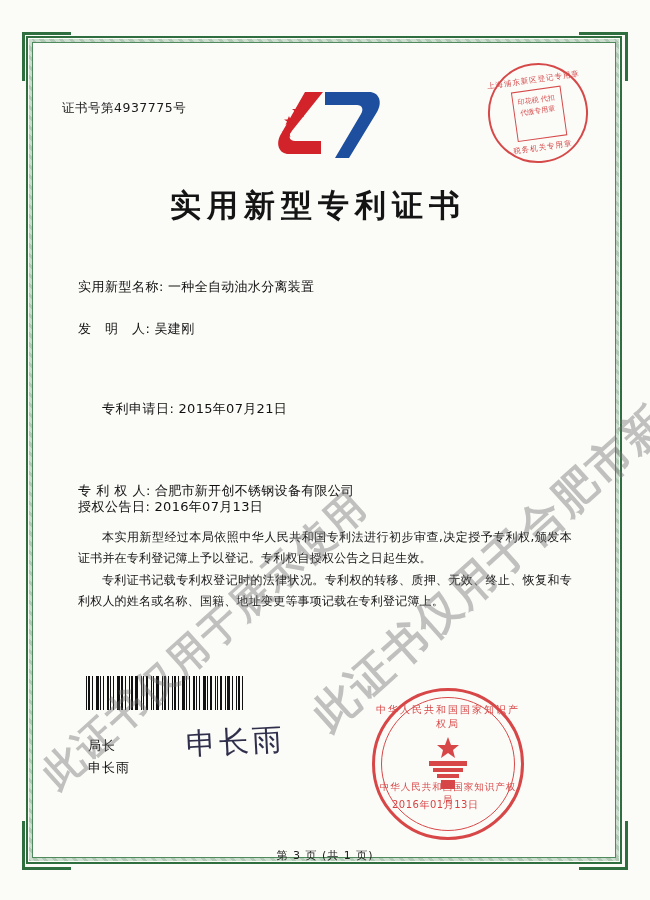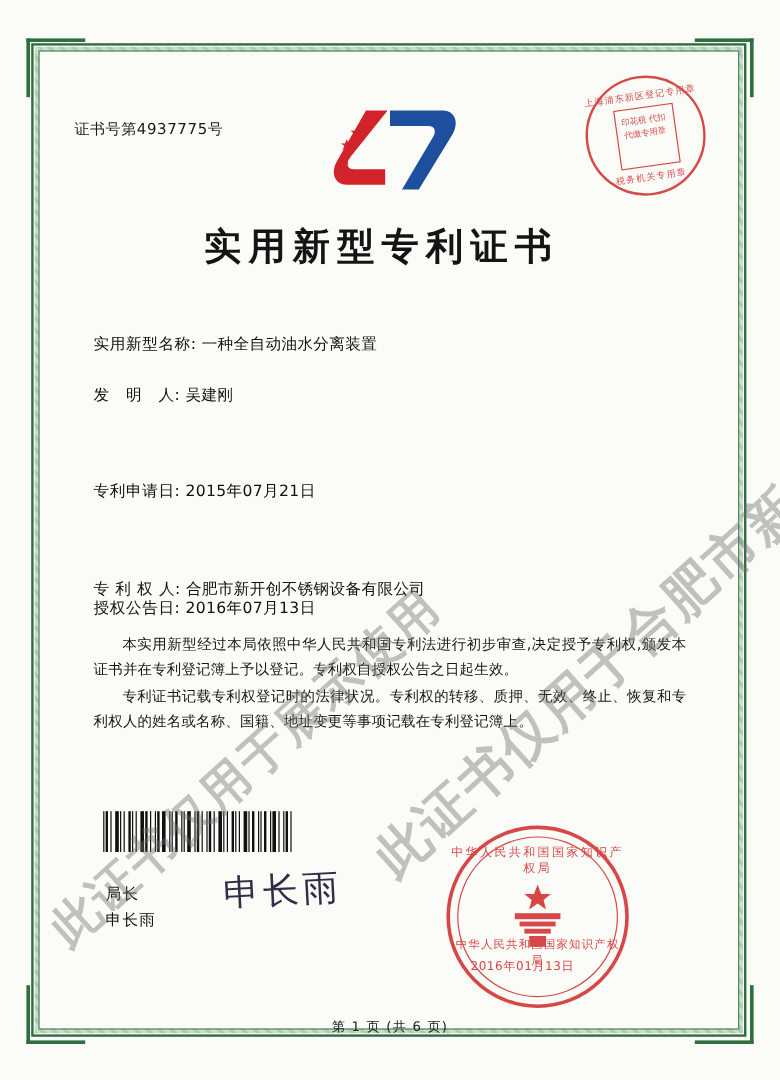--- a/index.html
+++ b/index.html
@@ -160,21 +160,21 @@
     font-size: 13px;
     color: #111;
     white-space: nowrap;
   }
   .field .lbl { letter-spacing: 0.5px; }
   .field .val { letter-spacing: 0.3px; }
 
   .f1 { top: 278px; }
   .f2 { top: 320px; }
   .f3 { top: 361px; }
-  .f4 { top: 400px; }
+  .f4 { top: 400px; margin-left: 24px; }
   .f5 { top: 458px; margin-top: 24px; }
   .f6 { top: 498px; }
 
   
   .body-text {
     position: absolute;
     left: 78px;
     top: 527px;
     width: 494px;
     font-size: 12px;
@@ -433,18 +433,18 @@
         <rect x="12" y="26" width="38" height="5" fill="#d32f2f"></rect>
         <rect x="16" y="33" width="30" height="4" fill="#d32f2f"></rect>
         <rect x="20" y="39" width="22" height="4" fill="#d32f2f"></rect>
         <rect x="24" y="45" width="14" height="9" fill="#d32f2f"></rect>
       </svg>
     </div>
     <div class="txt-bottom">中华人民共和国国家知识产权局</div>
   </div>
   <div class="seal-date">2016年01月13日</div>
 
-  <div class="footer">第 1 页 (共 6 页)</div>
+  <div class="footer">第 3 页 (共 1 页)</div>
 
   <div class="wm wm1">此证书仅用于合肥市新开创不锈钢设备有限公司开展业务使用,未经授权用于其它用途使用均视为无效</div>
   <div class="wm wm2">此证书仅用于展示使用</div>
 
 </div>
 
 </body></html>

